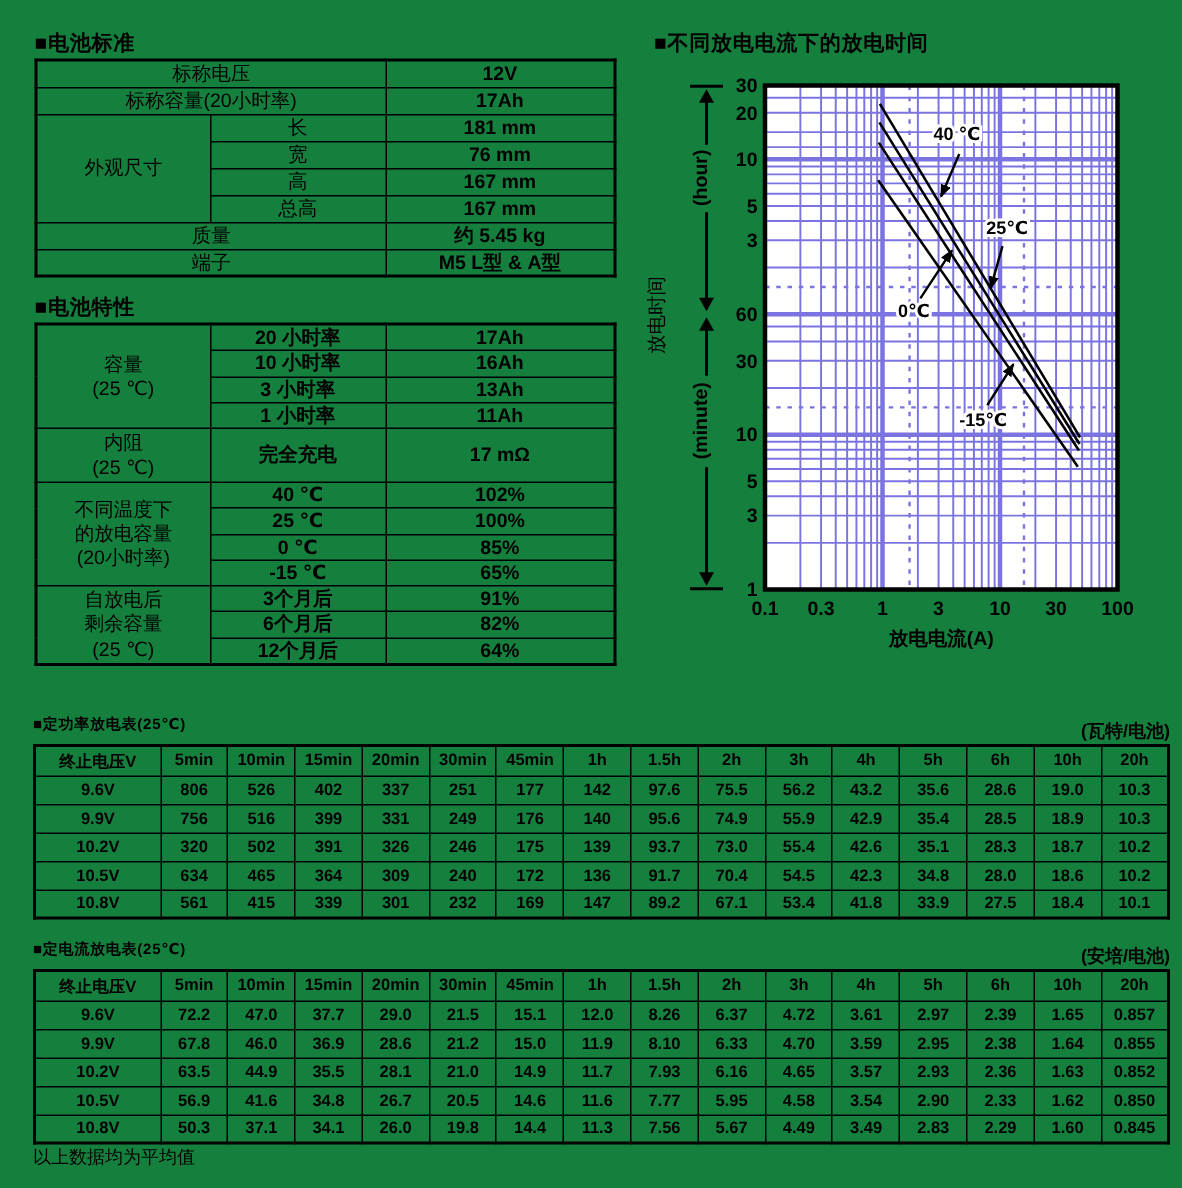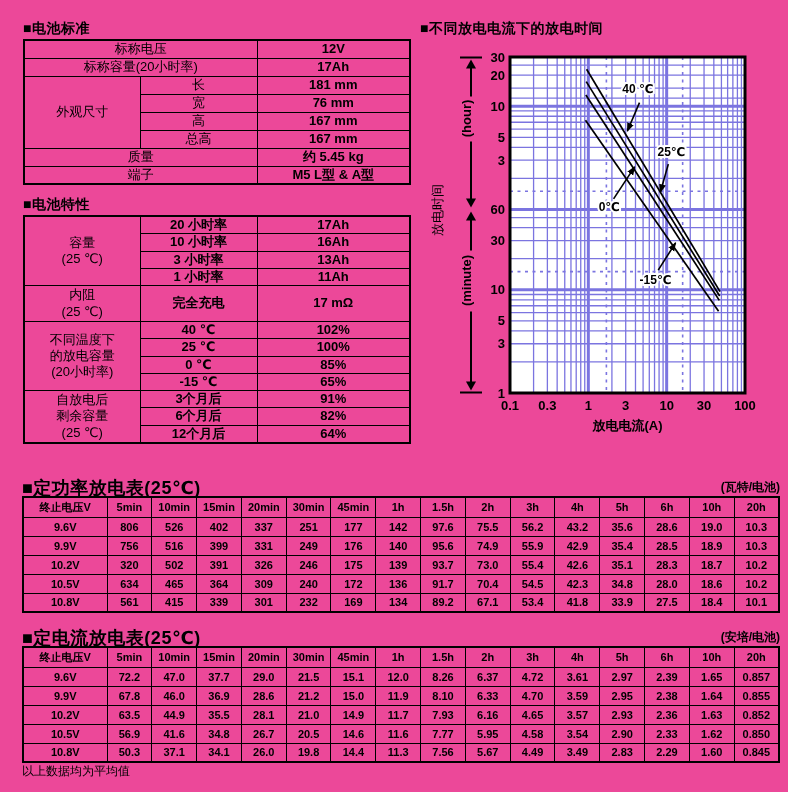--- a/index.html
+++ b/index.html
@@ -1,21 +1,21 @@
 <!DOCTYPE html>
 <html><head>
 <meta charset="utf-8">
 <style>
   *{box-sizing:border-box;}
   html,body{margin:0;padding:0;background:#fff;}
-  #page{position:relative;width:788px;height:792px;background:#ec4899;overflow:hidden;
+  #page{position:relative;width:788px;height:792px;background:#15803d;overflow:hidden;
         font-family:"Liberation Sans","DejaVu Sans",sans-serif;color:#000;}
   .abs{position:absolute;}
   .sec-title{font-size:14px;font-weight:bold;letter-spacing:.5px;}
-  .big-title{font-size:18px;font-weight:bold;letter-spacing:.5px;}
+  .big-title{font-size:10px;font-weight:bold;letter-spacing:.5px;}
   .unit-label{font-size:12px;font-weight:bold;}
   table{border-collapse:collapse;table-layout:fixed;}
   table.spec{border:2px solid #000;}
   .spec td{border:1px solid #000;text-align:center;vertical-align:middle;
            font-size:13px;height:18px;padding:0 1px;line-height:1.25;}
   #table2 td{height:17px;}
   #table2 tr.tall td{height:36px;}
   .spec td.val{font-weight:bold;}
   .spec td.sub{font-weight:bold;margin-left:37px;}
   table.rate{border:2px solid #000;width:758px;}
@@ -129,21 +129,21 @@
           <td class="sub">6个月后</td>
           <td class="val">82%</td>
         </tr>
         <tr>
           <td class="sub">12个月后</td>
           <td class="val">64%</td>
         </tr>
       </tbody>
   </table>
 
-  <div class="abs sec-title" style="left:420px;top:20px;">■不同放电电流下的放电时间</div>
+  <div class="abs sec-title" style="left:436px;top:20px;">■不同放电电流下的放电时间</div>
   <svg id="chart-svg" class="abs" style="left:420px;top:14px;" width="368" height="425" viewBox="0 0 368 425">
       <rect x="90" y="43" width="235" height="336" fill="#ffffff"></rect>
       <g>
         <line x1="90" x2="325" y1="347.92853720094695" y2="347.92853720094695" stroke="#7b74e0" stroke-width="1.3"></line>
         <line x1="90" x2="325" y1="329.7528966209485" y2="329.7528966209485" stroke="#7b74e0" stroke-width="1.3"></line>
         <line x1="90" x2="325" y1="316.85707440189384" y2="316.85707440189384" stroke="#7b74e0" stroke-width="1.3"></line>
         <line x1="90" x2="325" y1="306.85429757763114" y2="306.85429757763114" stroke="#7b74e0" stroke-width="1.3"></line>
         <line x1="90" x2="325" y1="298.6814338218954" y2="298.6814338218954" stroke="#7b74e0" stroke-width="1.3"></line>
         <line x1="90" x2="325" y1="291.7713759755486" y2="291.7713759755486" stroke="#7b74e0" stroke-width="1.3"></line>
         <line x1="90" x2="325" y1="285.78561160284073" y2="285.78561160284073" stroke="#7b74e0" stroke-width="1.3"></line>
@@ -373,21 +373,21 @@
           <td>10.2</td>
         </tr>
         <tr>
           <td>10.8V</td>
           <td>561</td>
           <td>415</td>
           <td>339</td>
           <td>301</td>
           <td>232</td>
           <td>169</td>
-          <td>134</td>
+          <td>147</td>
           <td>89.2</td>
           <td>67.1</td>
           <td>53.4</td>
           <td>41.8</td>
           <td>33.9</td>
           <td>27.5</td>
           <td>18.4</td>
           <td>10.1</td>
         </tr>
       </tbody>

